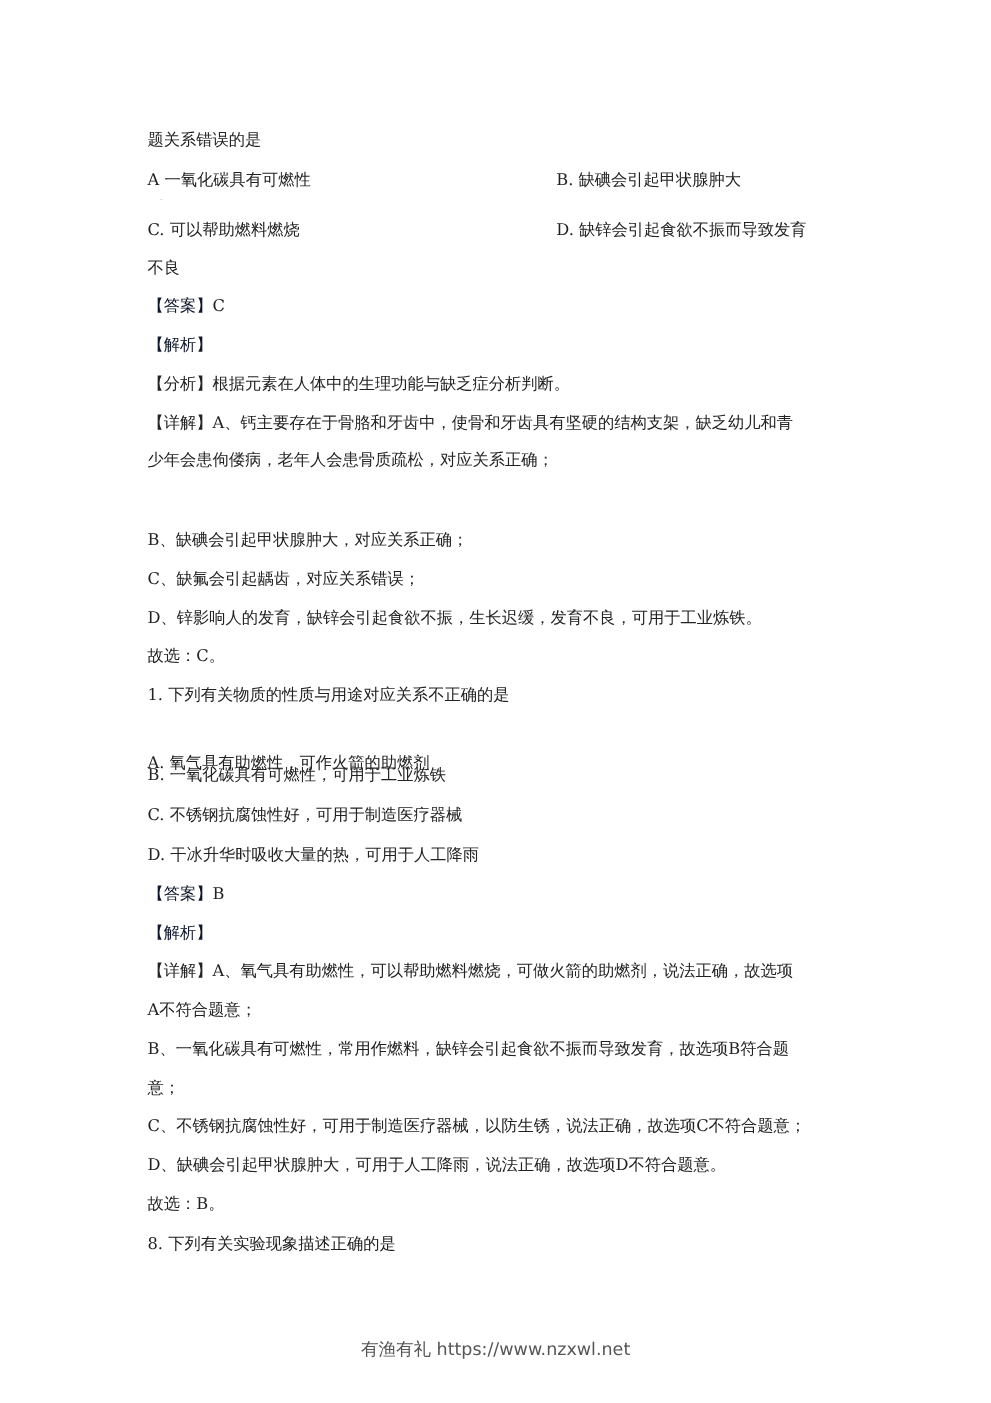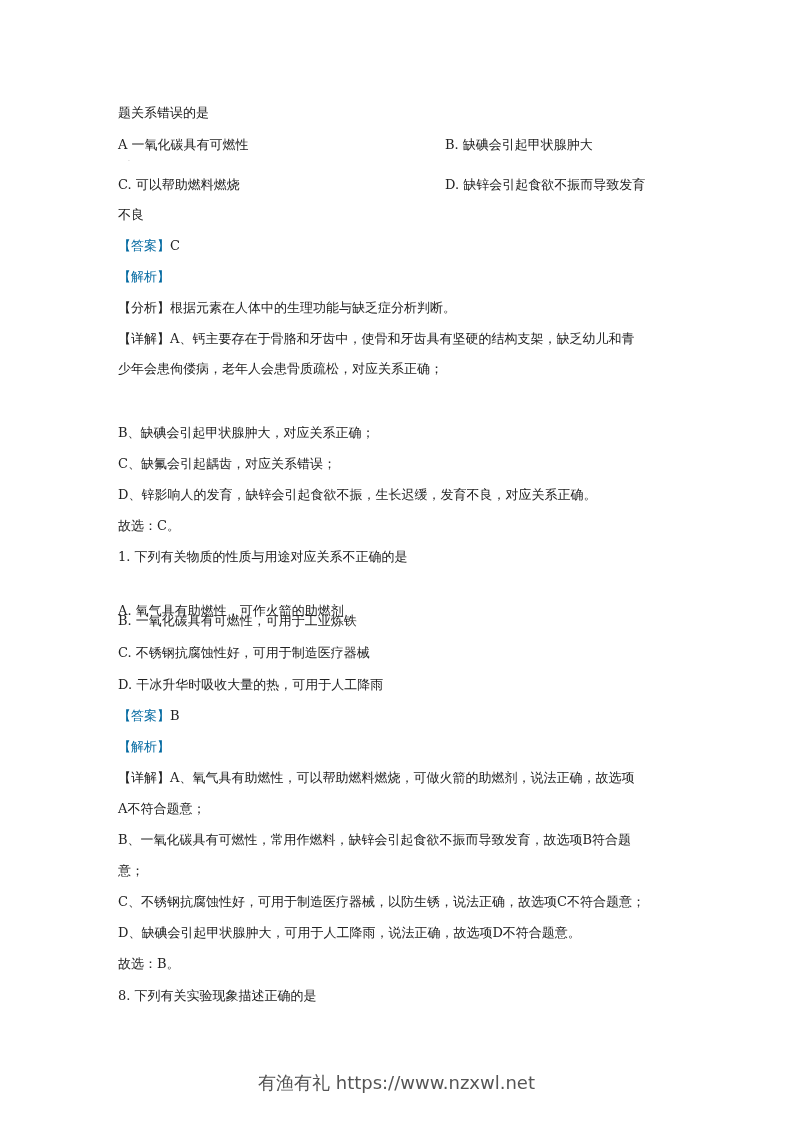--- a/index.html
+++ b/index.html
@@ -1,22 +1,22 @@
 <!DOCTYPE html>
 <html><head>
 <meta charset="utf-8">
 <style>
   html, body { margin: 0; padding: 0; background: #ffffff; }
   body { width: 793px; height: 1122px; position: relative; overflow: hidden;
          font-family: "DejaVu Serif", "Liberation Serif", serif; color: #222; }
   .line { position: absolute; left: 118px; font-size: 13px; line-height: 16px; white-space: nowrap; }
-  .blue { color: #0369a1; }
+  .blue { color: #0f172a; font-family: Liberation Mono, monospace; }
   .opt-right { left: 445px; }
   .footer { position: absolute; left: 0; width: 793px; top: 1071px; text-align: center;
-            font-family: "DejaVu Sans", "Liberation Sans", sans-serif; font-size: 18px; color: #555; }
+            font-family: "DejaVu Sans", "Liberation Sans", sans-serif; font-size: 14px; color: #555; }
   .dot { position: absolute; left: 128px; top: 155px; font-size: 6px; color: #999; }
 </style>
 </head>
 <body>
 
 <div>
   <div class="line" style="top:105px">题关系错误的是</div>
   <div class="line" style="top:137px">A  一氧化碳具有可燃性</div>
   <div class="line opt-right" style="top:137px">B.  缺碘会引起甲状腺肿大</div>
   <span class="dot">.</span>
@@ -24,21 +24,21 @@
   <div class="line opt-right" style="top:177px">D.  缺锌会引起食欲不振而导致发育</div>
   <div class="line" style="top:207px">不良</div>
 
   <div class="line" style="top:238px"><span class="blue">【答案】</span><span>C</span></div>
   <div class="line blue" style="top:269px">【解析】</div>
   <div class="line" style="top:300px">【分析】根据元素在人体中的生理功能与缺乏症分析判断。</div>
   <div class="line" style="top:331px">【详解】A、钙主要存在于骨胳和牙齿中，使骨和牙齿具有坚硬的结构支架，缺乏幼儿和青</div>
   <div class="line" style="top:361px">少年会患佝偻病，老年人会患骨质疏松，对应关系正确；</div>
   <div class="line" style="top:425px">B、缺碘会引起甲状腺肿大，对应关系正确；</div>
   <div class="line" style="top:456px">C、缺氟会引起龋齿，对应关系错误；</div>
-  <div class="line" style="top:487px">D、锌影响人的发育，缺锌会引起食欲不振，生长迟缓，发育不良，对应关系正确。</div>
+  <div class="line" style="top:487px">D、锌影响人的发育，缺锌会引起食欲不振，生长迟缓，发育不良，可用于工业炼铁。</div>
   <div class="line" style="top:518px">故选：C。</div>
 
   <div class="line" style="top:549px">1.  下列有关物质的性质与用途对应关系不正确的是</div>
   <div class="line" style="top:603px">A.  氧气具有助燃性，可作火箭的助燃剂</div>
   <div class="line" style="top:613px">B.  一氧化碳具有可燃性，可用于工业炼铁</div>
   <div class="line" style="top:645px">C.  不锈钢抗腐蚀性好，可用于制造医疗器械</div>
   <div class="line" style="top:677px">D.  干冰升华时吸收大量的热，可用于人工降雨</div>
 
   <div class="line" style="top:708px"><span class="blue">【答案】</span><span>B</span></div>
   <div class="line blue" style="top:739px">【解析】</div>

